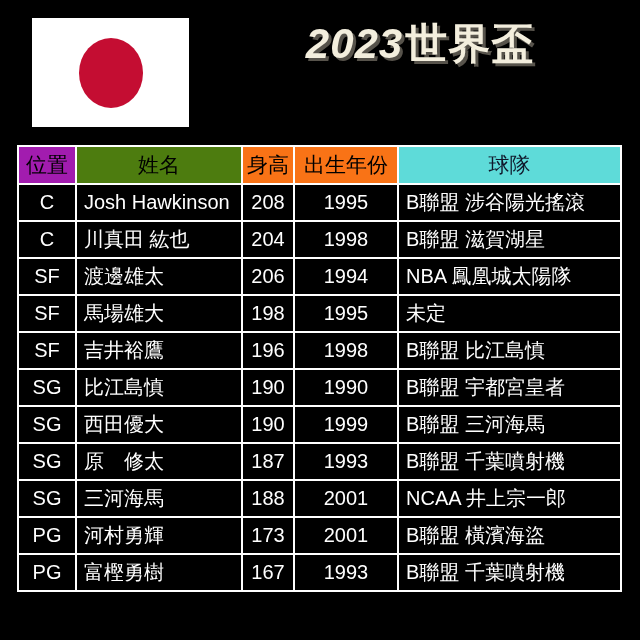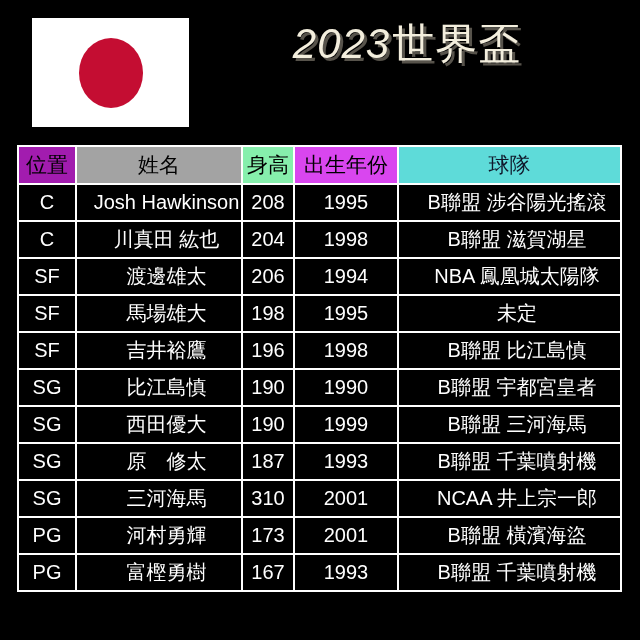--- a/index.html
+++ b/index.html
@@ -5,57 +5,57 @@
   html,body{margin:0;padding:0;background:#000;}
   body{font-family:"Liberation Sans","DejaVu Sans",sans-serif;}
   #stage{position:relative;width:640px;height:640px;background:#000;overflow:hidden;}
 
   
   .flag{position:absolute;left:32px;top:18px;width:157px;height:109px;background:#ffffff;}
   .flag .sun{position:absolute;left:50%;top:50%;width:64px;height:70px;
     transform:translate(-50%,-50%);border-radius:50%;}
 
   
-  .title{position:absolute;left:197px;top:20px;width:420px;text-align:center;
-    font-size:42px;font-weight:normal;line-height:1.13;color:#f3eedd;
+  .title{position:absolute;left:210px;top:20px;width:420px;text-align:center;
+    font-size:42px;font-weight:bold;line-height:1.13;color:#f3eedd;
     text-shadow:3px 3px 0 #57534b;letter-spacing:1px;}
   .title .num{font-style:italic;padding-right:2px;}
 
   
   .roster{position:absolute;left:17px;top:145px;width:605px;border-collapse:collapse;
     table-layout:fixed;}
   .roster th,.roster td{border:2px solid #ffffff;overflow:hidden;white-space:nowrap;}
   .roster th{height:34px;color:#000;font-weight:normal;font-size:21px;text-align:center;}
   .roster td{height:33px;color:#fff;font-size:20px;text-align:center;background:#000;}
   .roster th:nth-child(1),.roster td:nth-child(1){width:54px;}
   .roster th:nth-child(2),.roster td:nth-child(2){width:162px;}
   .roster th:nth-child(3),.roster td:nth-child(3){width:48px;}
   .roster th:nth-child(4),.roster td:nth-child(4){width:100px;}
-  .roster td:nth-child(2),.roster td:nth-child(5){text-align:center;padding-left:16px;}
+  .roster td:nth-child(2),.roster td:nth-child(5){text-align:left;padding-left:7px;}
 </style>
 </head>
 <body>
 
 <div id="stage">
 
   <div class="flag">
     <div class="sun" style="background: rgb(196, 13, 50);"></div>
   </div>
 
   <div class="title">
     <div><span class="num">2023</span><span>世界盃</span></div>
   </div>
 
   <table class="roster">
     <thead>
       <tr id="roster-head-row">
           <th style="background: #a21caf; color: rgb(0, 0, 0);">位置</th>
-          <th style="background: #a3a3a3; color: rgb(0, 0, 0);">姓名</th>
-          <th style="background: #86efac; color: rgb(0, 0, 0);">身高</th>
-          <th style="background: #d946ef; color: rgb(0, 0, 0);">出生年份</th>
+          <th style="background: #4d7c0f; color: rgb(0, 0, 0);">姓名</th>
+          <th style="background: #f97316; color: rgb(0, 0, 0);">身高</th>
+          <th style="background: #f97316; color: rgb(0, 0, 0);">出生年份</th>
           <th style="background: rgb(94, 219, 217); color: #0f172a;">球隊</th>
         </tr>
     </thead>
     <tbody id="roster-body">
         <tr>
           <td>C</td>
           <td>Josh Hawkinson</td>
           <td>208</td>
           <td>1995</td>
           <td>B聯盟 涉谷陽光搖滾</td>
@@ -105,21 +105,21 @@
         <tr>
           <td>SG</td>
           <td>原　修太</td>
           <td>187</td>
           <td>1993</td>
           <td>B聯盟 千葉噴射機</td>
         </tr>
         <tr>
           <td>SG</td>
           <td>三河海馬</td>
-          <td>310</td>
+          <td>188</td>
           <td>2001</td>
           <td>NCAA 井上宗一郎</td>
         </tr>
         <tr>
           <td>PG</td>
           <td>河村勇輝</td>
           <td>173</td>
           <td>2001</td>
           <td>B聯盟 橫濱海盜</td>
         </tr>

